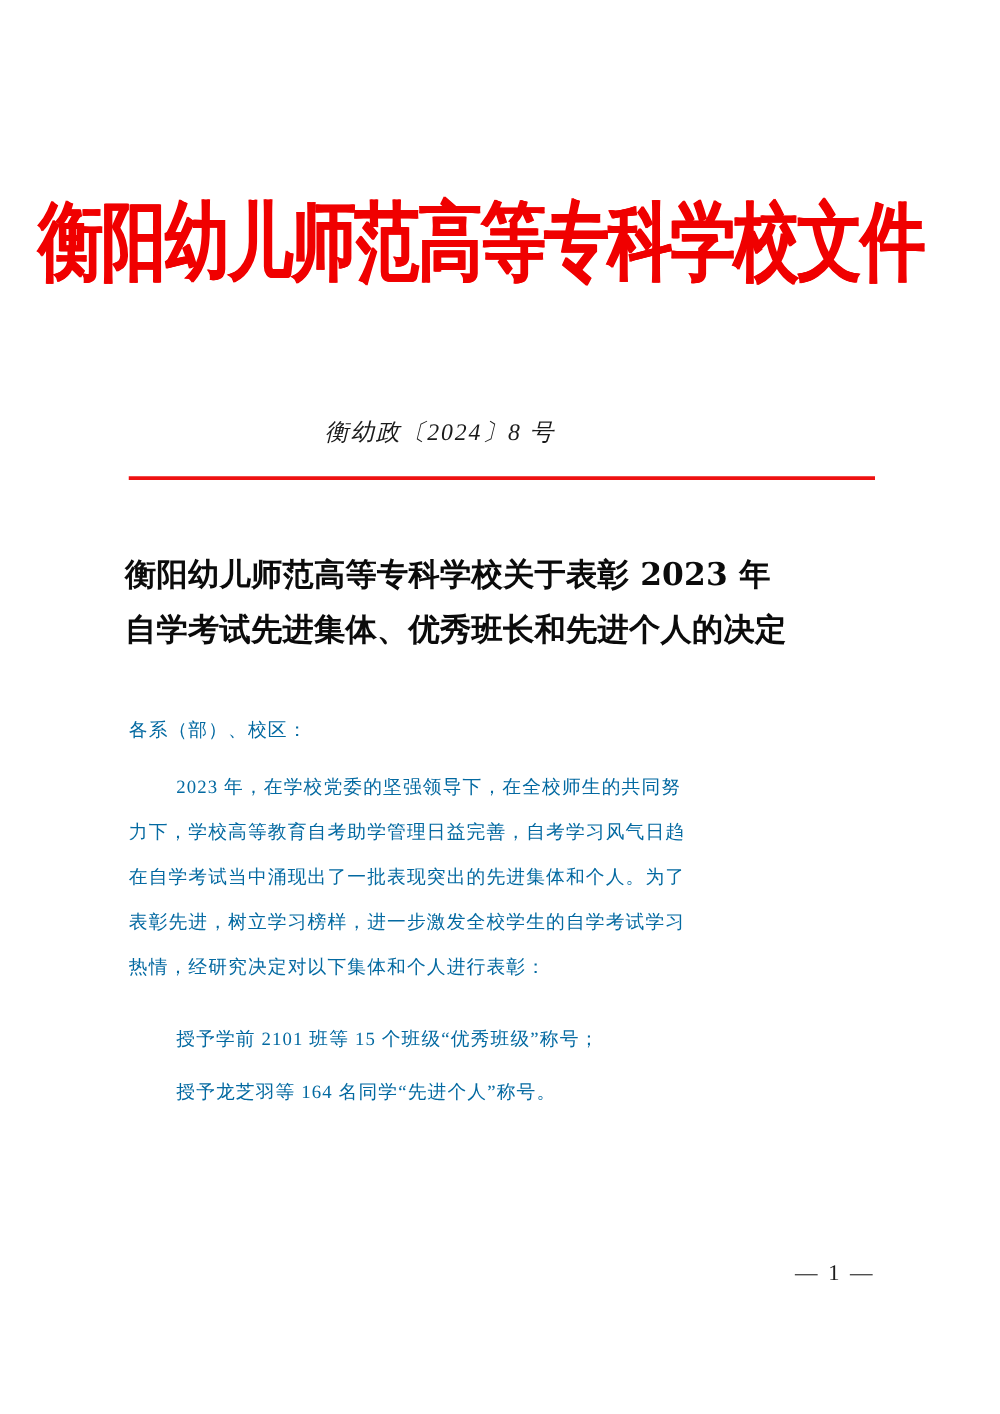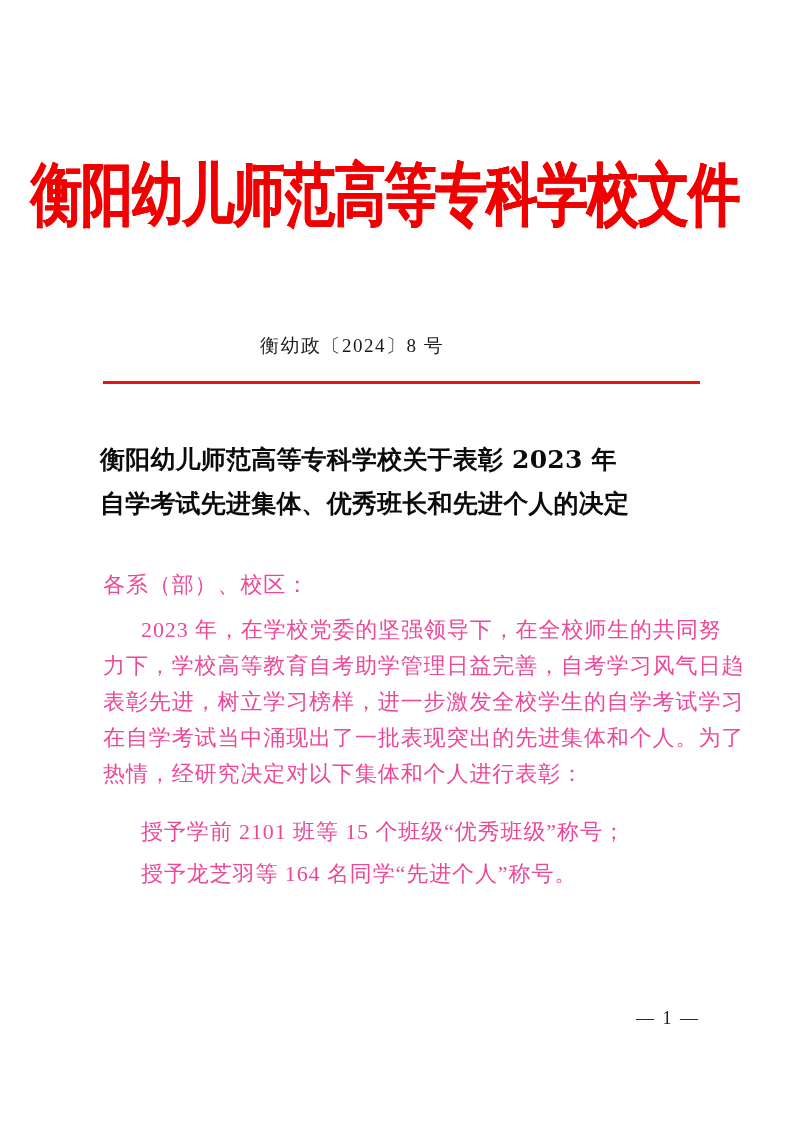--- a/index.html
+++ b/index.html
@@ -47,20 +47,21 @@
     position: absolute;
     left: 0;
     top: 333px;
     width: 704px;
     text-align: center;
     font-family: "Liberation Serif", "DejaVu Serif", serif;
     font-size: 19px;
     letter-spacing: 1.5px;
     color: #1a1a1a;
     white-space: nowrap;
+    font-style: italic;
   }
 
   
   .red-rule {
     position: absolute;
     left: 103px;
     top: 381px;
     width: 597px;
     height: 3px;
     background: #ee1111;
@@ -84,23 +85,23 @@
     display: block;
     white-space: nowrap;
   }
 
   
   .body-block {
     position: absolute;
     left: 103px;
     top: 567px;
     width: 600px;
-    color: #ec4899;
+    color: #0369a1;
     font-family: "Liberation Serif", "DejaVu Serif", serif;
-    font-size: 22px;
+    font-size: 15px;
     line-height: 36px;
     letter-spacing: 0.9px;
   }
   .salutation {
     white-space: nowrap;
     margin-bottom: 9px;
   }
   .para-line {
     white-space: nowrap;
     text-align: justify;
@@ -149,22 +150,22 @@
     <span class="hline">衡阳幼儿师范高等专科学校关于表彰 2023 年</span>
     <span class="hline">自学考试先进集体、优秀班长和先进个人的决定</span>
   </div>
 
   <div class="body-block">
 
     <div class="salutation">各系（部）、校区：</div>
 
     <div class="para-line indent">2023 年，在学校党委的坚强领导下，在全校师生的共同努</div>
     <div class="para-line">力下，学校高等教育自考助学管理日益完善，自考学习风气日趋</div>
+    <div class="para-line">在自学考试当中涌现出了一批表现突出的先进集体和个人。为了</div>
     <div class="para-line">表彰先进，树立学习榜样，进一步激发全校学生的自学考试学习</div>
-    <div class="para-line">在自学考试当中涌现出了一批表现突出的先进集体和个人。为了</div>
     <div class="para-line">热情，经研究决定对以下集体和个人进行表彰：</div>
 
     <div class="award-list">
       <div class="award-item">授予学前 2101 班等 15 个班级“优秀班级”称号；</div>
       <div class="award-item">授予龙芝羽等 164 名同学“先进个人”称号。</div>
     </div>
 
   </div>
 
   <div class="page-number">— 1 —</div>

